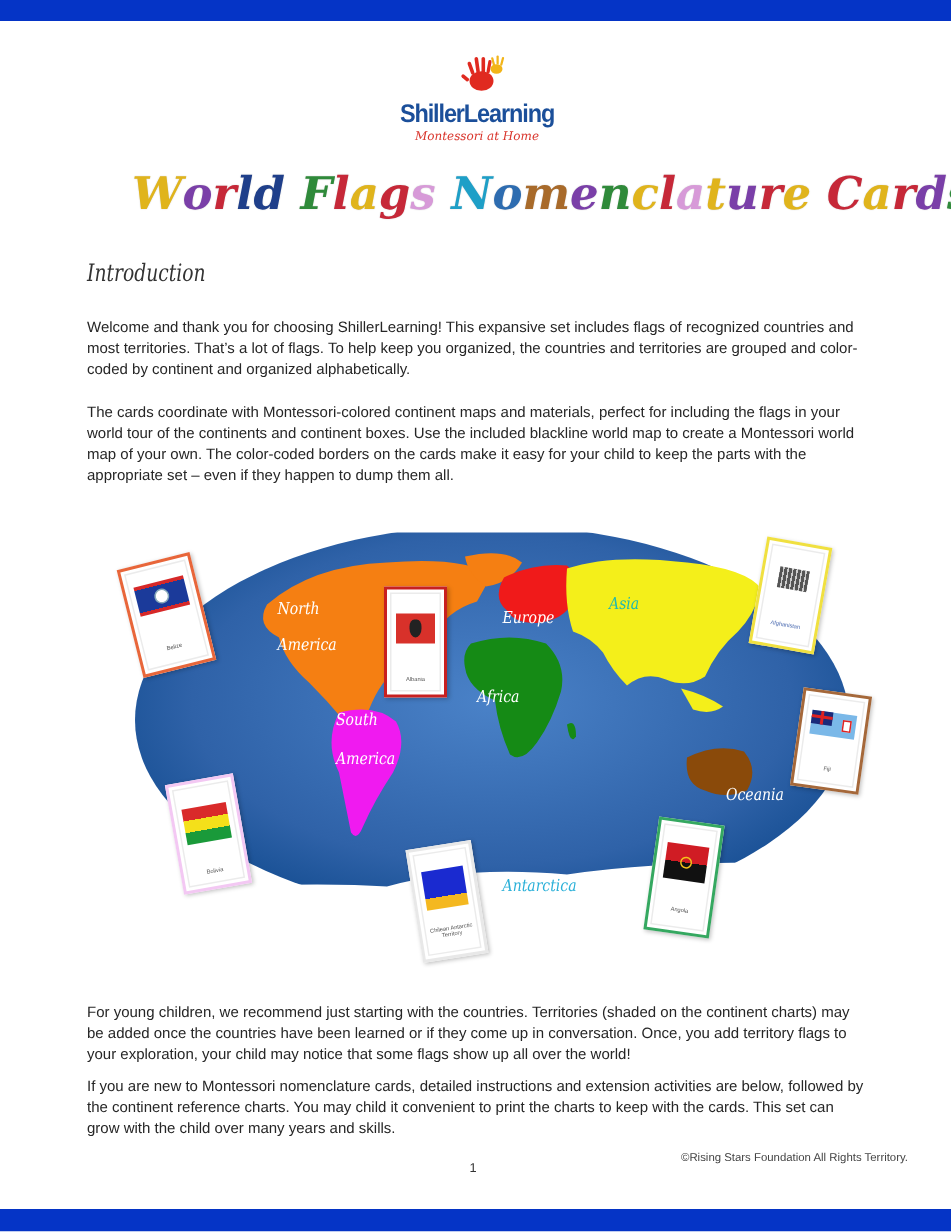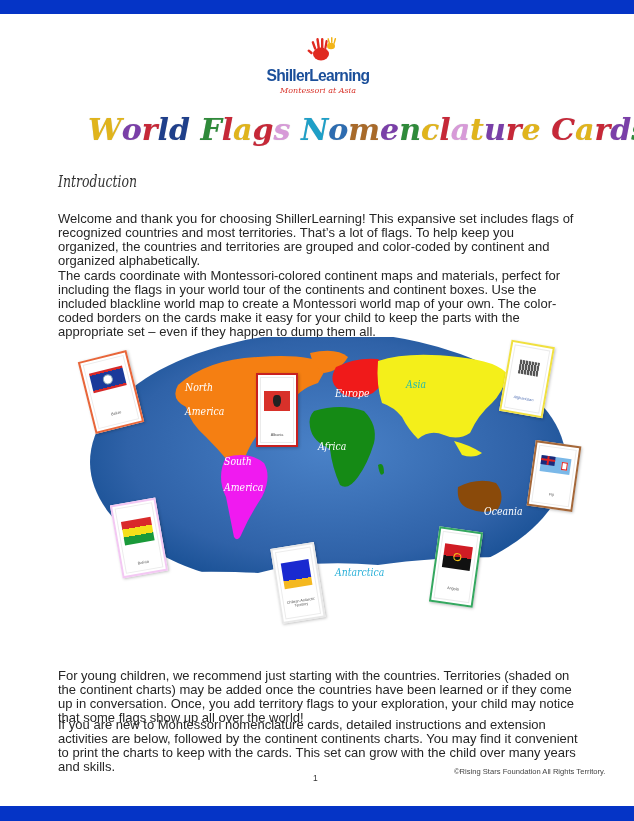--- a/index.html
+++ b/index.html
@@ -12,30 +12,30 @@
   .logo { position: absolute; left: 262px; top: 36px; width: 112px; height: 60px; text-align: center; }
   .logo-hand { position: absolute; left: 42px; top: 0; width: 36px; height: 26px; }
   .logo-name { position: absolute; left: 0; top: 30px; width: 112px; font-family: "Liberation Sans", sans-serif; font-weight: bold; font-size: 17px; color: #1b4f9a; letter-spacing: -0.8px; white-space: nowrap; text-align: center; transform: scaleX(0.92); }
   .logo-tag { position: absolute; left: 0; top: 50px; width: 112px; font-family: "DejaVu Serif", serif; font-style: italic; font-size: 8px; color: #d9342b; text-align: center; }
 
   .title { position: absolute; left: 88px; top: 110px; width: 460px; height: 40px; font-family: "DejaVu Serif", serif; font-style: italic; font-weight: bold; font-size: 30px; letter-spacing: 0px; white-space: nowrap; text-align: center; line-height: 40px; }
   .title span { display: inline-block; text-shadow: 0 0 1px rgba(0,0,0,0.2); }
 
   .h-intro { position: absolute; left: 58px; top: 172px; font-family: "DejaVu Serif", serif; font-style: italic; font-size: 16px; color: #333; transform: scaleX(0.78); transform-origin: left; }
 
-  .para { position: absolute; left: 58px; width: 520px; font-size: 13px; line-height: 14px; color: #262626; }
+  .para { position: absolute; left: 58px; width: 520px; font-size: 10px; line-height: 14px; color: #262626; }
   .p1 { top: 212px; }
   .p2 { top: 269px; }
   .p3 { top: 669px; }
   .p4 { top: 718px; }
 
   .copyright { position: absolute; left: 454px; top: 767px; font-size: 7.6px; color: #444; white-space: nowrap; }
   .pagenum { position: absolute; left: 313px; top: 773px; font-size: 8.5px; color: #333; }
 
-  .map { position: absolute; left: 78px; top: 337px; width: 508px; height: 290px; }
+  .map { position: absolute; left: 78px; top: 355px; width: 508px; height: 290px; }
   .map svg { position: absolute; left: 0; top: 0; }
   .cont-label { position: absolute; font-family: "DejaVu Serif", serif; font-style: italic; font-size: 11px; color: #fff; white-space: nowrap; transform: scaleX(0.85); transform-origin: left; }
 
   .card { position: absolute; background: #fff; border: 2px solid; box-shadow: 1px 1px 3px rgba(0,0,0,0.25); }
   .card .inner { position: absolute; left: 2px; top: 2px; right: 2px; bottom: 2px; border: 1px solid rgba(0,0,0,0.08); }
   .card .flag { position: absolute; left: 6px; right: 6px; }
   .card .cap { position: absolute; left: 2px; right: 2px; font-size: 3.8px; color: #555; text-align: center; }
 </style>
 </head>
 <body>
@@ -49,21 +49,21 @@
     <rect x="13" y="2" width="2.4" height="11" rx="1.2" fill="#e02a20" transform="rotate(-8 14 8)"></rect>
     <rect x="17" y="2" width="2.4" height="11" rx="1.2" fill="#e02a20"></rect>
     <rect x="21" y="4" width="2.2" height="9" rx="1.1" fill="#e02a20" transform="rotate(10 22 8)"></rect>
     <rect x="5" y="13" width="2.4" height="6" rx="1.2" fill="#e02a20" transform="rotate(-50 6 16)"></rect>
     <ellipse cx="27" cy="10" rx="4" ry="3.2" fill="#f2b418"></ellipse>
     <rect x="24" y="2" width="1.5" height="6" rx="0.7" fill="#f2b418" transform="rotate(-15 25 5)"></rect>
     <rect x="27" y="1" width="1.5" height="6" rx="0.7" fill="#f2b418"></rect>
     <rect x="30" y="2" width="1.5" height="6" rx="0.7" fill="#f2b418" transform="rotate(15 31 5)"></rect>
   </svg>
   <div class="logo-name">ShillerLearning</div>
-  <div class="logo-tag">Montessori at Asia</div>
+  <div class="logo-tag">Montessori at Home</div>
 </div>
 
 <div class="title" id="title"><span style="color: rgb(224, 180, 28);">W</span><span style="color: rgb(122, 63, 168);">o</span><span style="color: rgb(198, 40, 56);">r</span><span style="color: rgb(31, 63, 138);">l</span><span style="color: rgb(31, 63, 138);">d</span><span style="color: rgb(0, 0, 0);">&nbsp;</span><span style="color: rgb(47, 138, 58);">F</span><span style="color: rgb(198, 40, 56);">l</span><span style="color: rgb(224, 180, 28);">a</span><span style="color: rgb(198, 40, 56);">g</span><span style="color: rgb(215, 154, 216);">s</span><span style="color: rgb(0, 0, 0);">&nbsp;</span><span style="color: rgb(30, 159, 199);">N</span><span style="color: rgb(45, 108, 176);">o</span><span style="color: rgb(168, 106, 42);">m</span><span style="color: rgb(122, 63, 168);">e</span><span style="color: rgb(47, 138, 58);">n</span><span style="color: rgb(224, 180, 28);">c</span><span style="color: rgb(198, 40, 56);">l</span><span style="color: rgb(215, 154, 216);">a</span><span style="color: rgb(224, 180, 28);">t</span><span style="color: rgb(122, 63, 168);">u</span><span style="color: rgb(198, 40, 56);">r</span><span style="color: rgb(224, 180, 28);">e</span><span style="color: rgb(0, 0, 0);">&nbsp;</span><span style="color: rgb(198, 40, 56);">C</span><span style="color: rgb(224, 180, 28);">a</span><span style="color: rgb(198, 40, 56);">r</span><span style="color: rgb(122, 63, 168);">d</span><span style="color: rgb(47, 138, 58);">s</span></div>
 
 <div class="h-intro">Introduction</div>
 
 <p class="para p1">Welcome and thank you for choosing ShillerLearning! This expansive set includes flags of recognized countries and most territories. That’s a lot of flags. To help keep you organized, the countries and territories are grouped and color-coded by continent and organized alphabetically.</p>
 <p class="para p2">The cards coordinate with Montessori-colored continent maps and materials, perfect for including the flags in your world tour of the continents and continent boxes. Use the included blackline world map to create a Montessori world map of your own. The color-coded borders on the cards make it easy for your child to keep the parts with the appropriate set – even if they happen to dump them all.</p>
 
 <div class="map">
@@ -155,18 +155,18 @@
   <div class="card" style="left:356px;top:192px;width:44px;height:76px;border-color:#35a860;transform:rotate(8deg);">
     <div class="inner"></div>
     <div class="flag" style="top:14px;height:24px;background:linear-gradient(#d01c24 0 50%,#111 50%);">
       <div style="position:absolute;left:50%;top:50%;width:8px;height:8px;margin:-4px 0 0 -4px;border:1.5px solid #f4c21a;border-radius:50%;"></div>
     </div>
     <div class="cap" style="top:56px;">Angola</div>
   </div>
 </div>
 
 <p class="para p3">For young children, we recommend just starting with the countries. Territories (shaded on the continent charts) may be added once the countries have been learned or if they come up in conversation. Once, you add territory flags to your exploration, your child may notice that some flags show up all over the world!</p>
-<p class="para p4">If you are new to Montessori nomenclature cards, detailed instructions and extension activities are below, followed by the continent continents charts. You may find it convenient to print the charts to keep with the cards. This set can grow with the child over many years and skills.</p>
+<p class="para p4">If you are new to Montessori nomenclature cards, detailed instructions and extension activities are below, followed by the continent reference charts. You may child it convenient to print the charts to keep with the cards. This set can grow with the child over many years and skills.</p>
 
 <div class="copyright">©Rising Stars Foundation All Rights Territory.</div>
 <div class="pagenum">1</div>
 
 <div class="band bottom"></div>
 
 </body></html>

